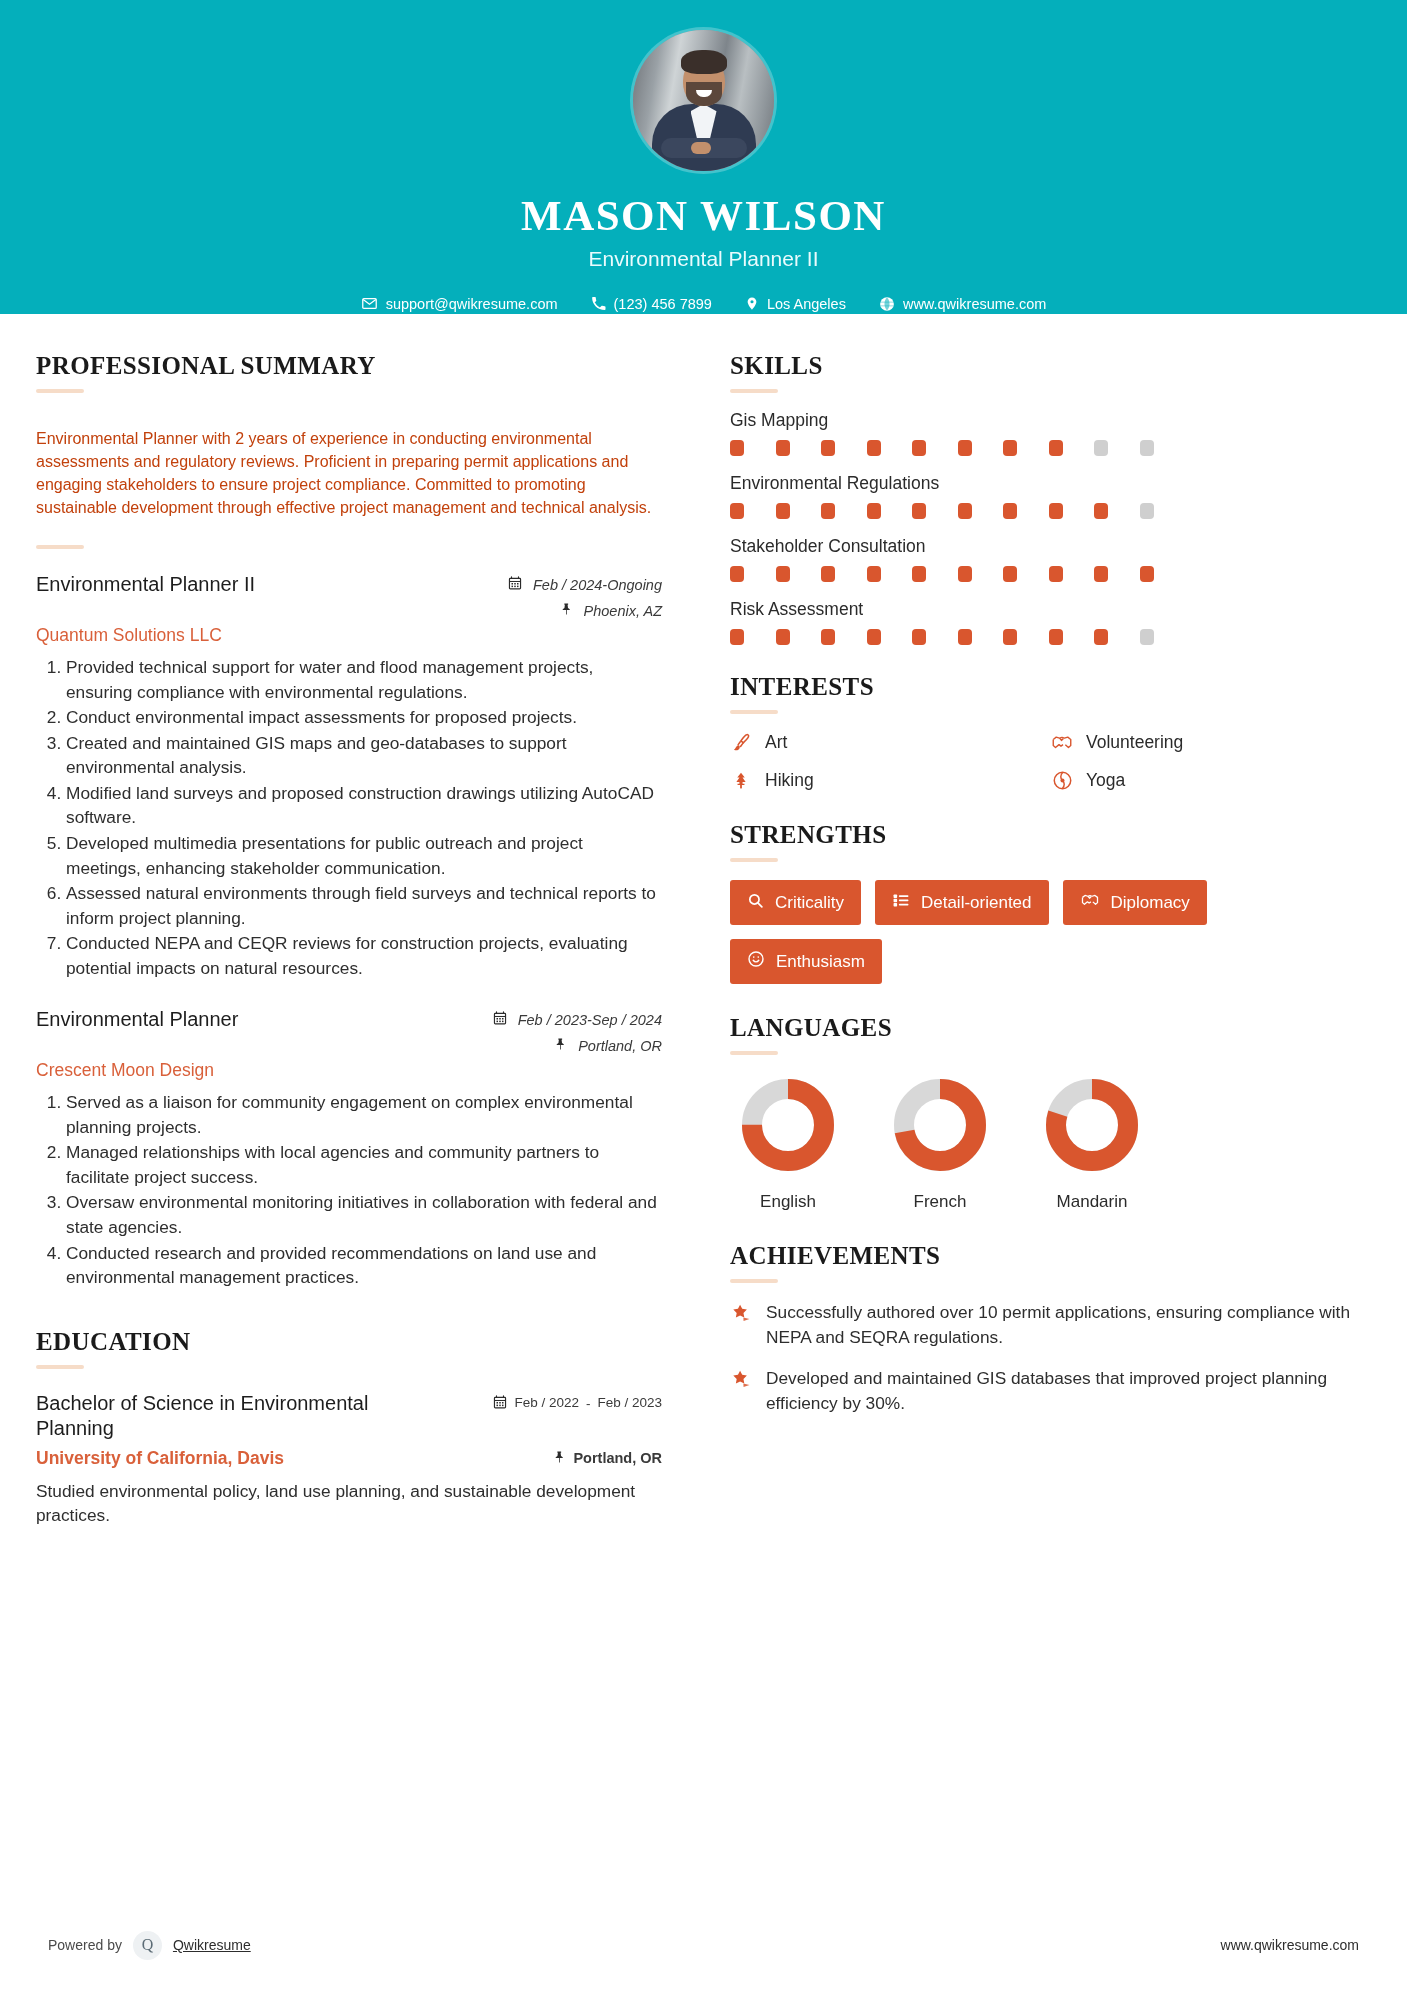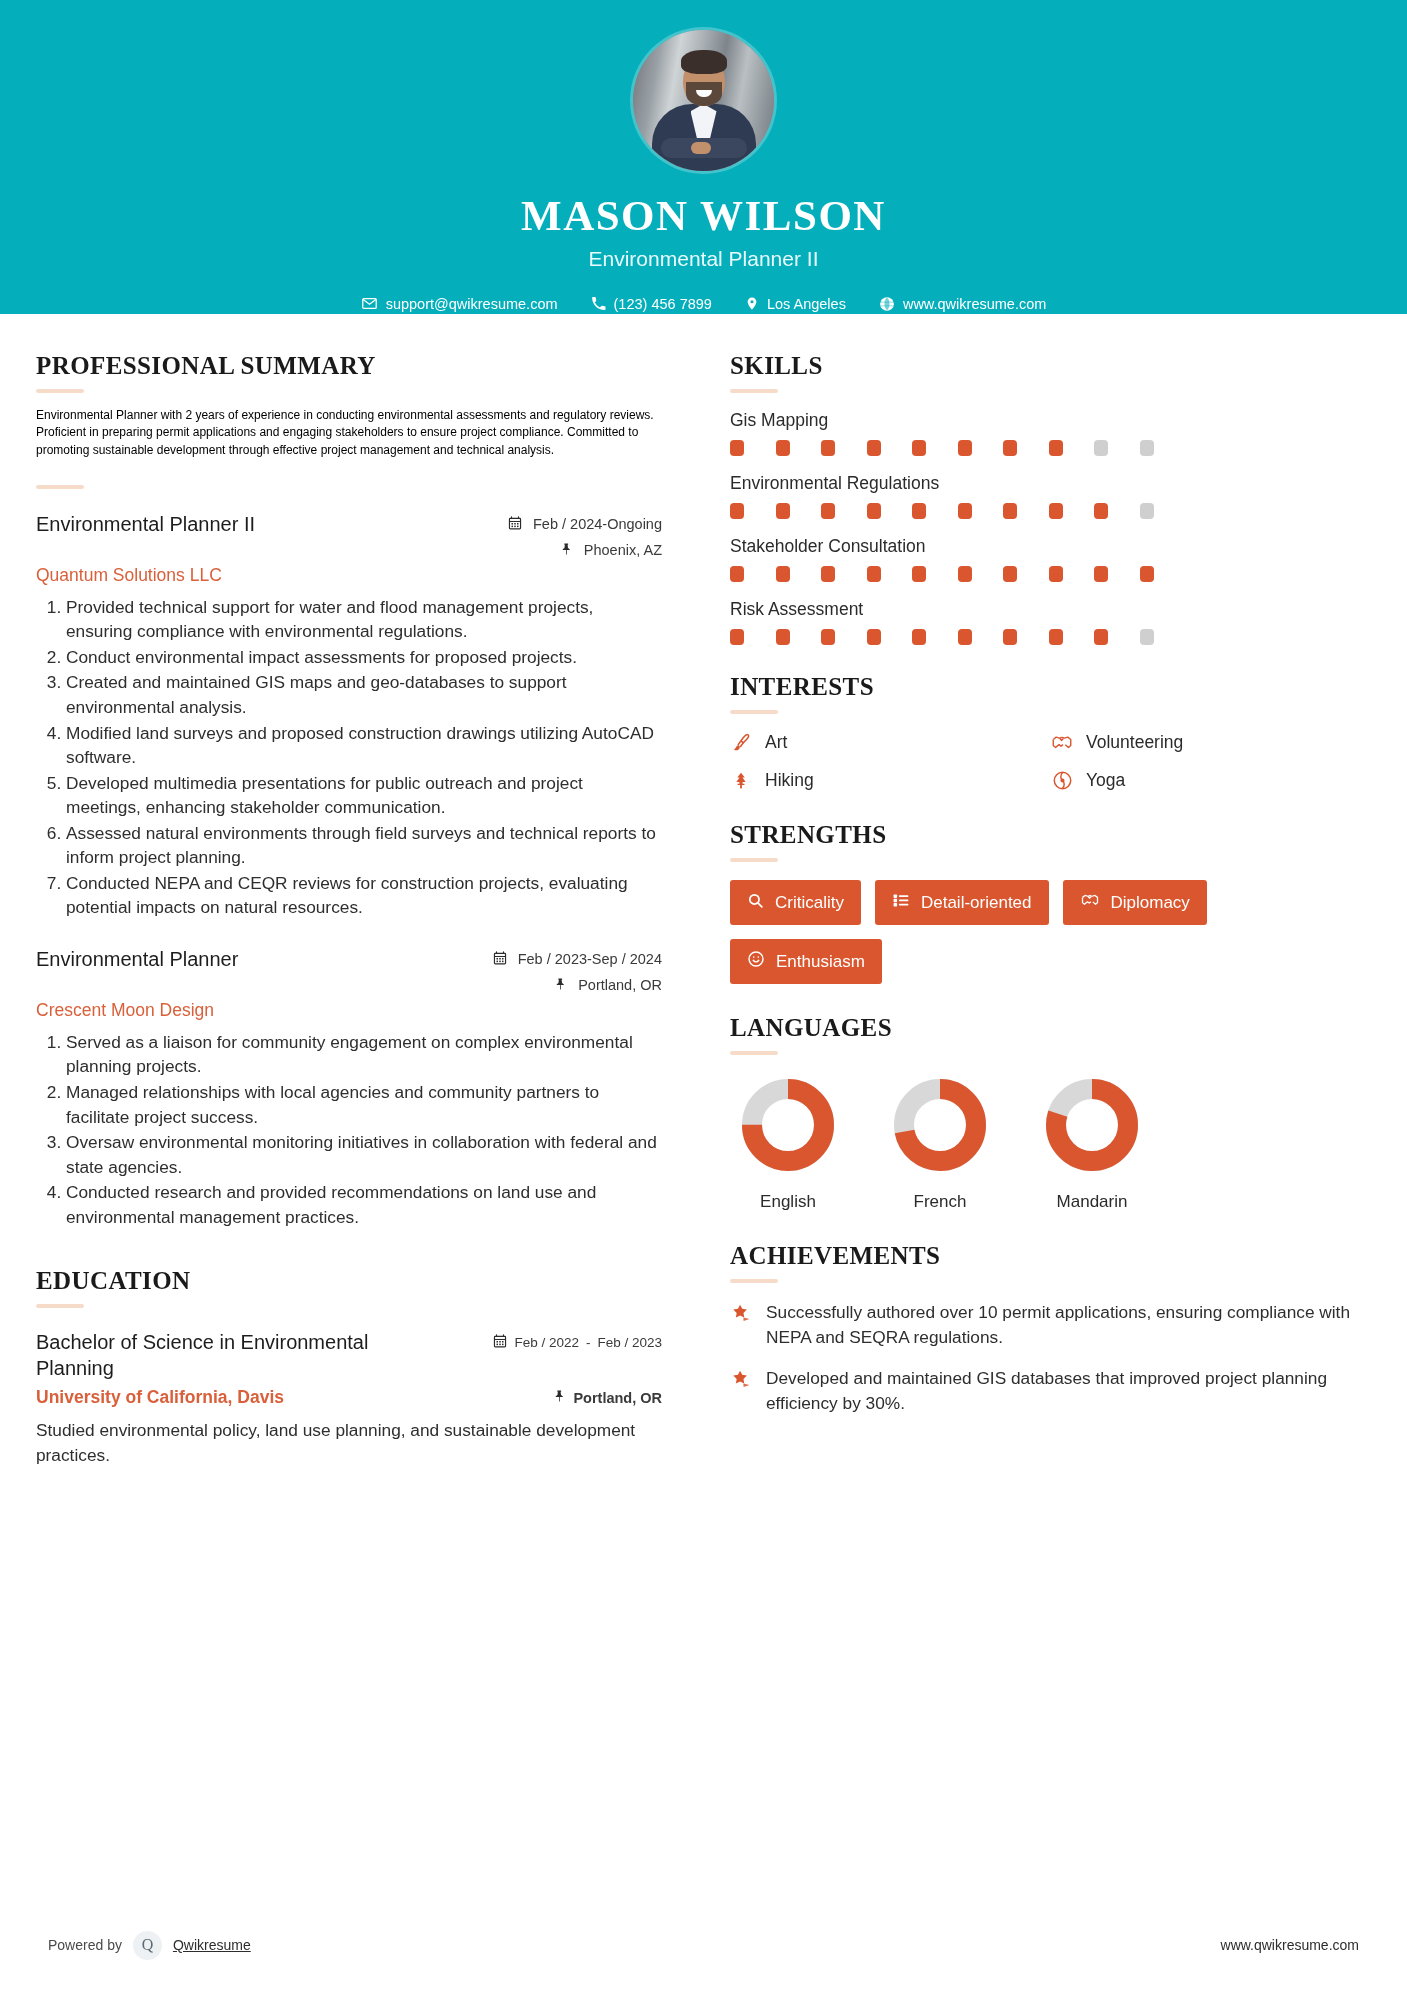--- a/index.html
+++ b/index.html
@@ -144,32 +144,32 @@
   .sec-rule {
     width:48px; height:4px;
     background:#f6dcc8;
     margin-top:9px;
     border-radius:2px;
   }
   .sec { margin-bottom:6px; }
 
   
   #summary-text {
-    margin-top:14px;
-    font-size:12px;
+    margin-top:34px;
+    font-size:16px;
     line-height:1.44;
-    color:#000000;
+    color:#c2410c;
   }
 
   
   .job { margin-top:22px; }
   .job-head { display:flex; justify-content:space-between; align-items:flex-start; }
   .job-title { font-size:20px; color:#1d1d1d; font-weight:400; line-height:1.3; }
   .job-meta { text-align:right; font-size:14.5px; color:#3a3a3a; padding-top:5px; white-space:nowrap; }
-  .job-meta .line { display:flex; align-items:center; justify-content:flex-end; gap:11px; }
+  .job-meta .line { display:flex; align-items:center; justify-content:flex-end; gap:11px;font-style:italic; }
   .job-meta .line + .line { margin-top:9px; }
   .job-company {
     margin-top:6px;
     font-size:17.5px;
     color:#d9603a;
   }
   .job-list { margin-top:9px; padding-left:30px; }
   .job-list li {
     font-size:17.3px;
     line-height:1.42;

